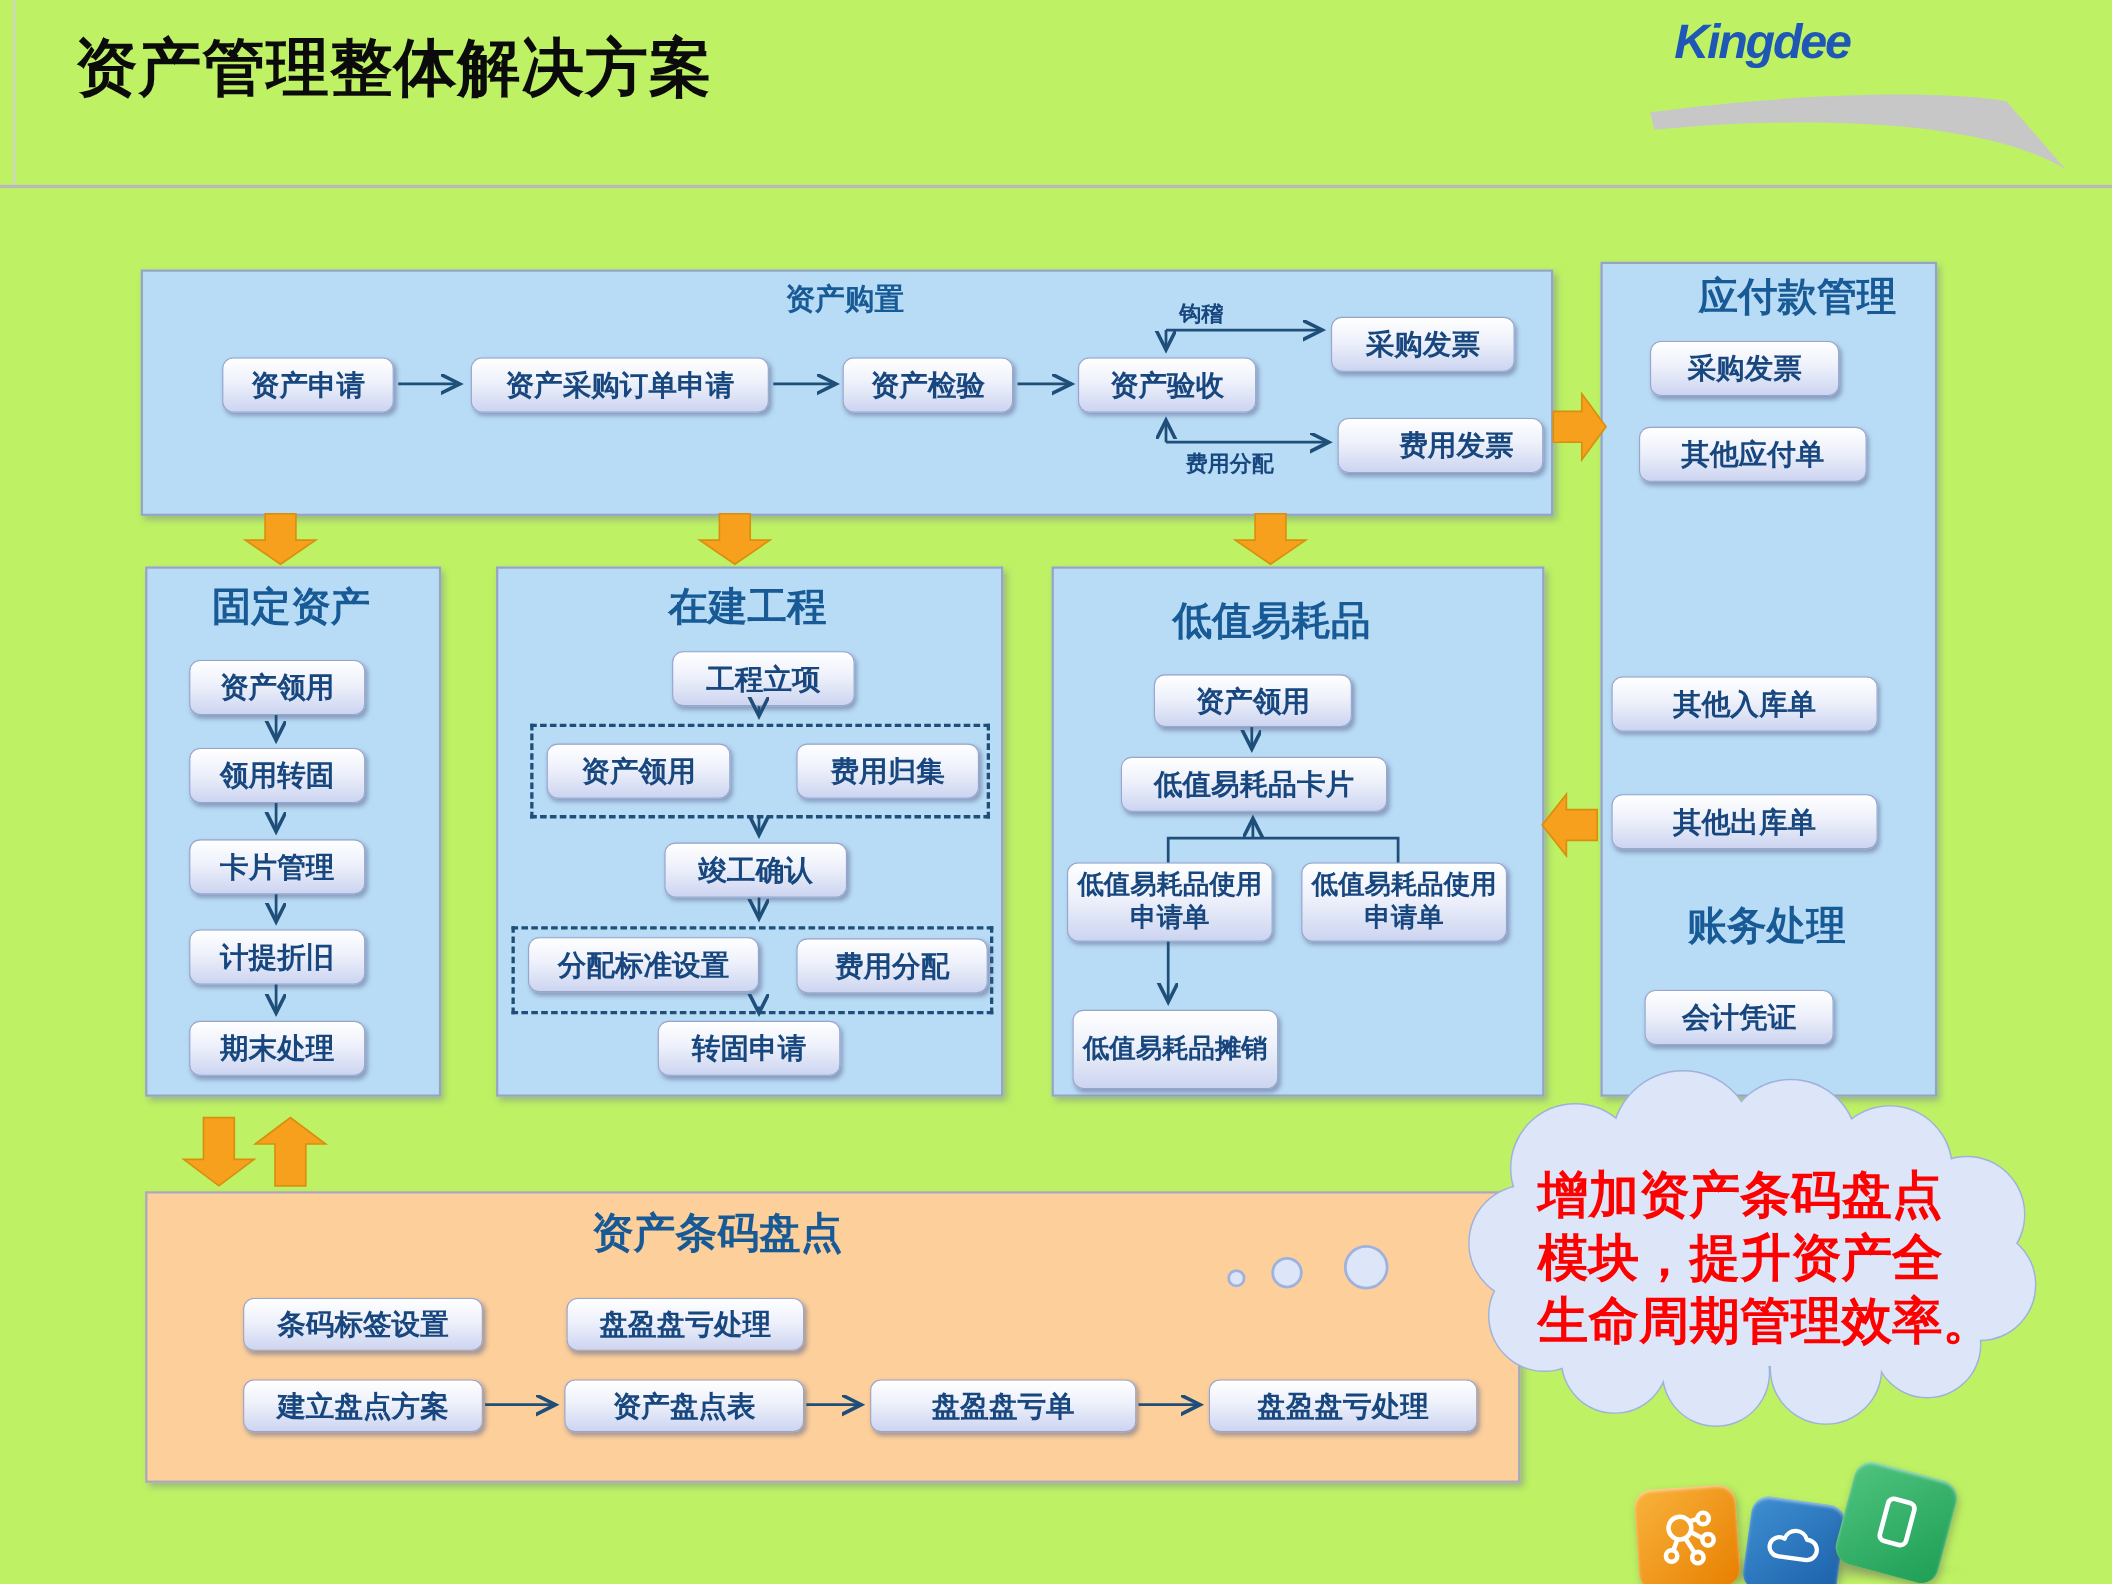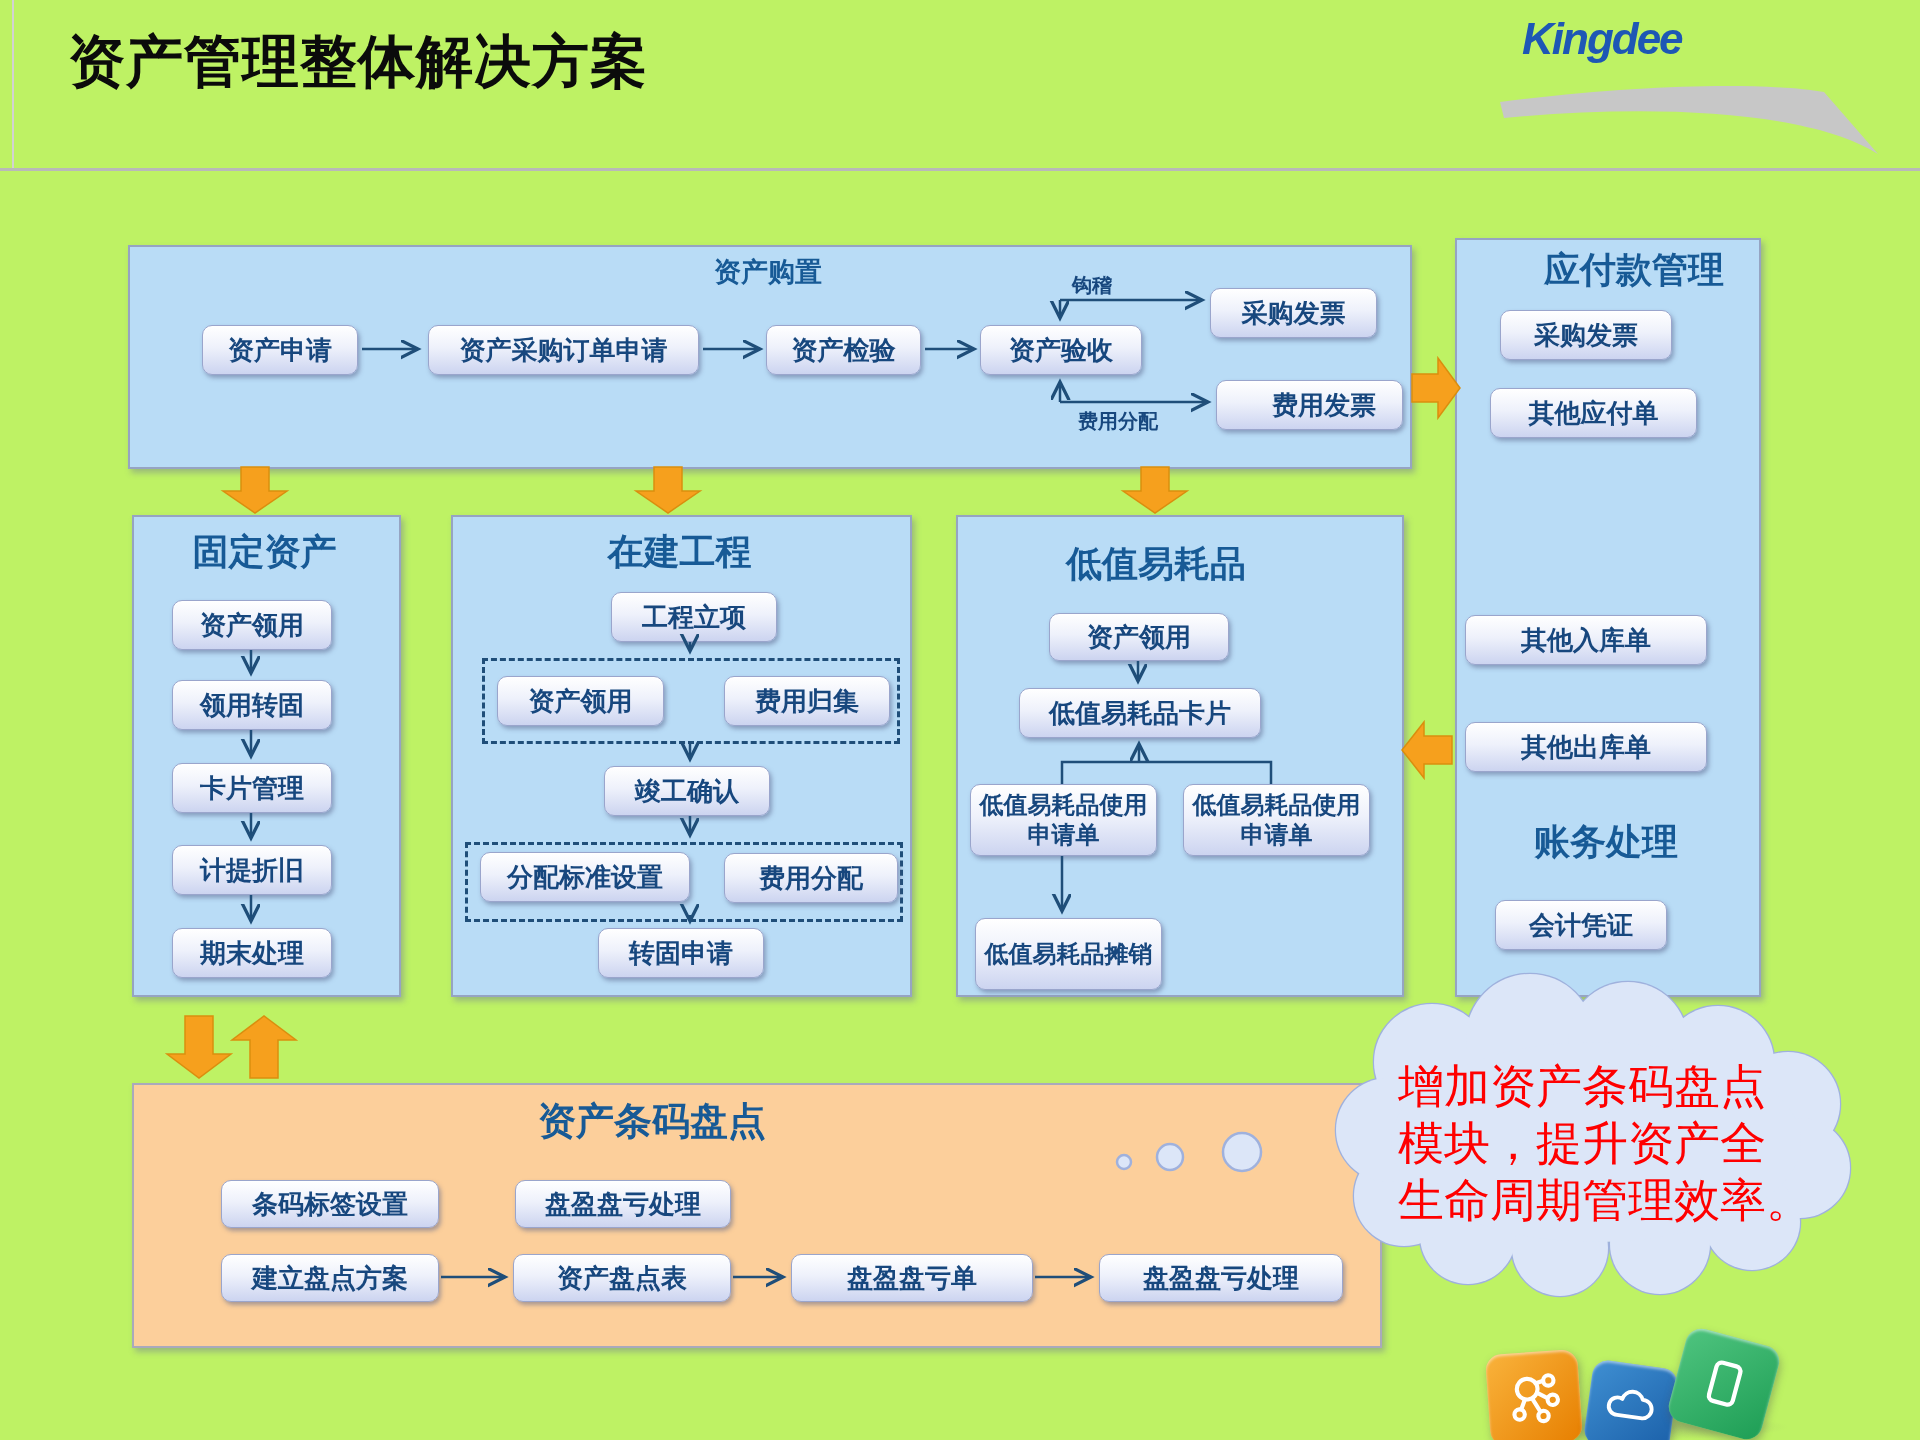--- a/index.html
+++ b/index.html
@@ -15,21 +15,21 @@
   .panel-title{font-weight:bold;color:#175a96;text-align:center;}
   .node{display:flex;align-items:center;justify-content:center;text-align:center;
         background:linear-gradient(180deg,#ffffff 0%,#eef1fb 45%,#ccd4f0 100%);
         border:1px solid #9aa5cc;border-radius:10px;
         box-shadow:2px 3px 4px rgba(90,100,140,.5), inset 0 1px 0 #ffffff;
         font-weight:bold;color:#17477e;font-size:26px;}
   .node.small{font-size:24px;}
   .node.two-line{line-height:1.25;}
   .dashed-box{border:3px dashed #1f4e79;background:transparent;}
   .flow-label{color:#17477e;font-size:20px;font-weight:bold;}
-  .callout-text{color:#ff0000;font-weight:normal;font-size:46px;line-height:57px;}
+  .callout-text{color:#ff0000;font-weight:bold;font-size:46px;line-height:57px;}
   .cube{border-radius:16px;display:flex;align-items:center;justify-content:center;
         box-shadow:2px 4px 8px rgba(80,80,80,.4), inset 0 2px 3px rgba(255,255,255,.5);}
   svg{display:block;}
 </style>
 </head>
 <body>
 
 <div id="canvas">
 
   <div class="abs rule-v" style="left:12px;top:0;width:2px;height:168px;"></div>

